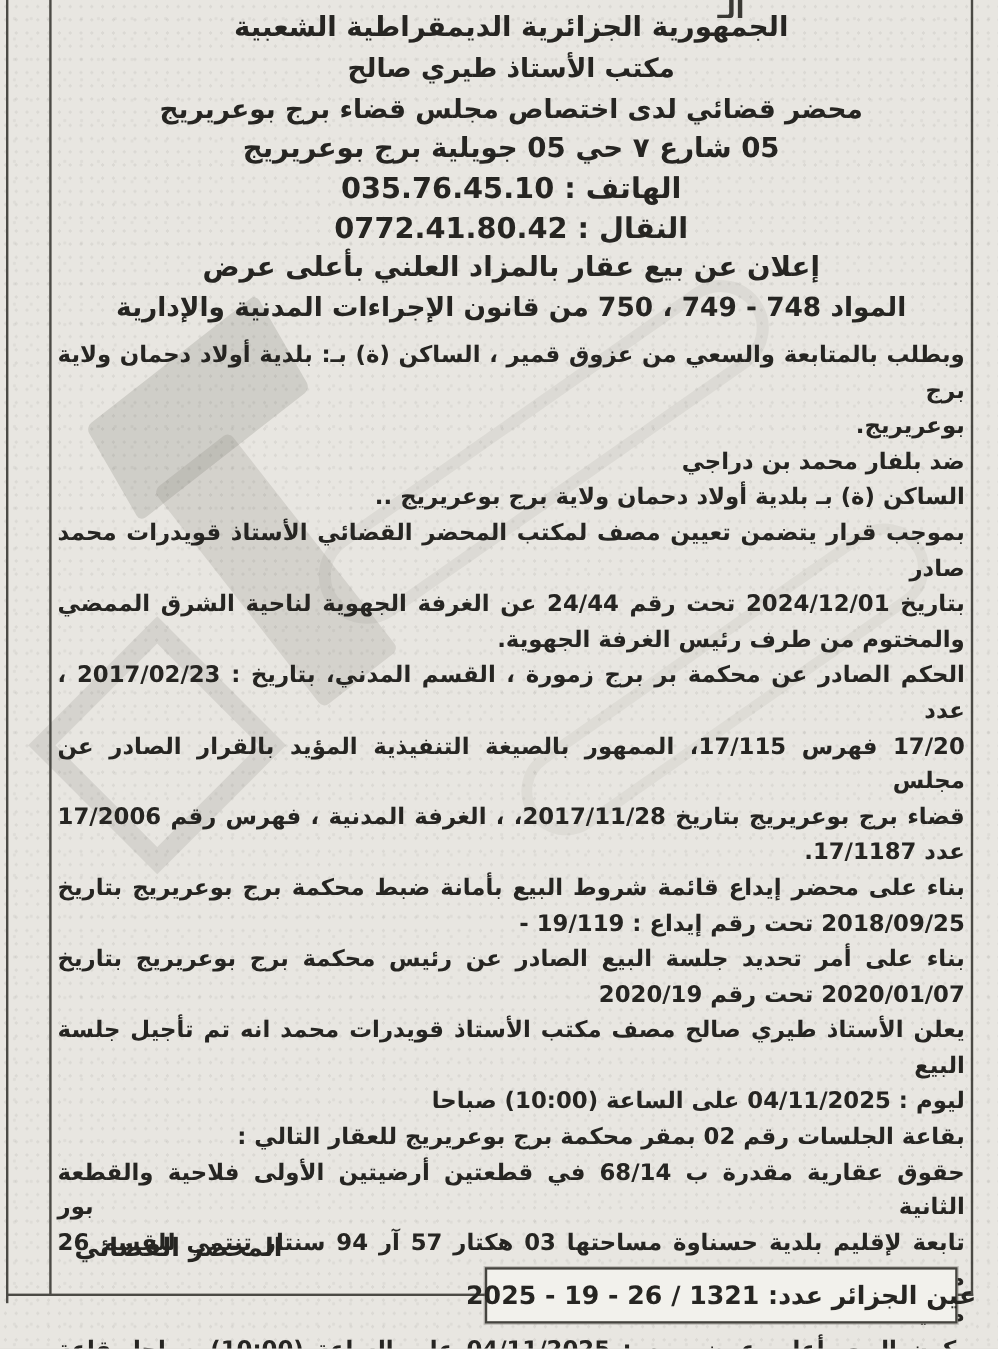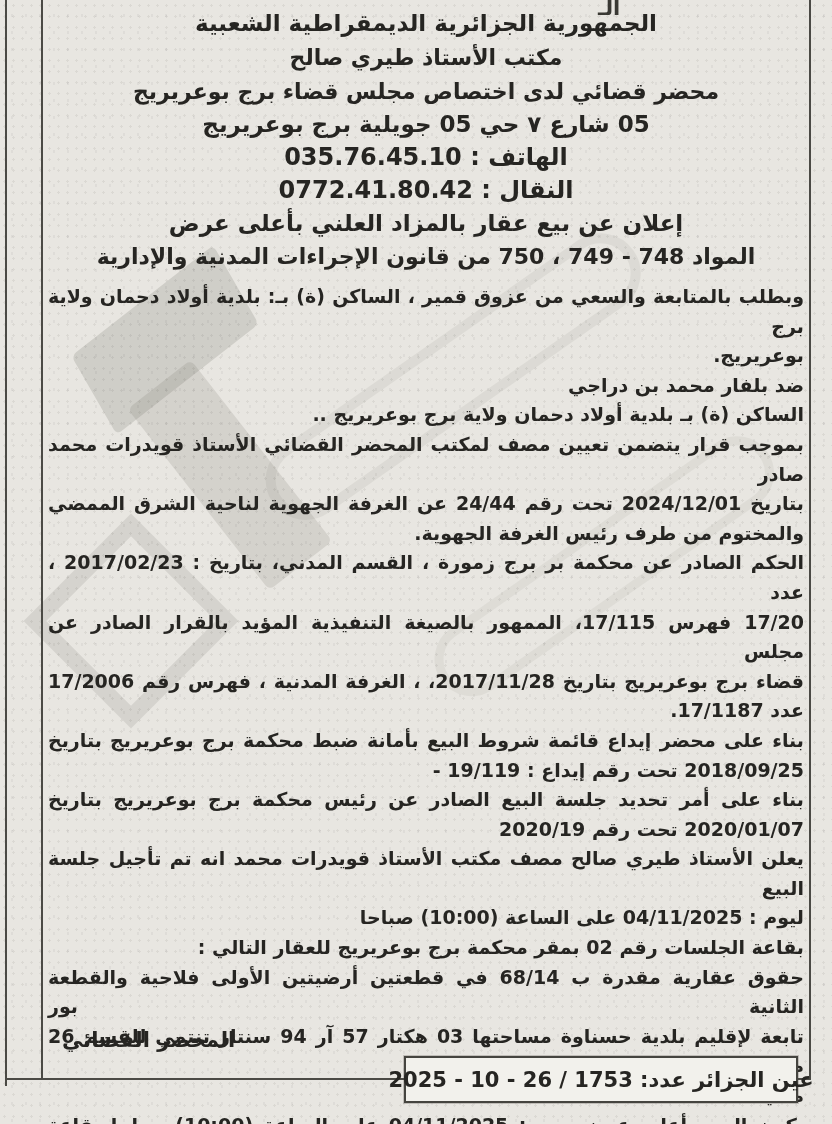--- a/index.html
+++ b/index.html
@@ -173,16 +173,16 @@
       <div class="bline j">تابعة لإقليم بلدية حسناوة مساحتها 03 هكتار 57 آر 94 سنتار تنتمي للقسم 26 مجموعة</div>
       <div class="bline">ملكية 98</div>
       <div class="bline j">يكون البيع بأعلى عرض يوم : 04/11/2025 على الساعة (10:00) صباحا بقاعة الجلسات</div>
 
     </div>
   </div>
 
   <div class="signature">المحضر القضائي</div>
 
   <div class="stamp-box">
-    <span>عين الجزائر عدد: 1753 / 26 - 10 - 2025</span>
+    <span>عين الجزائر عدد: 1321 / 26 - 19 - 2025</span>
   </div>
 
 </div>
 
 </body></html>

